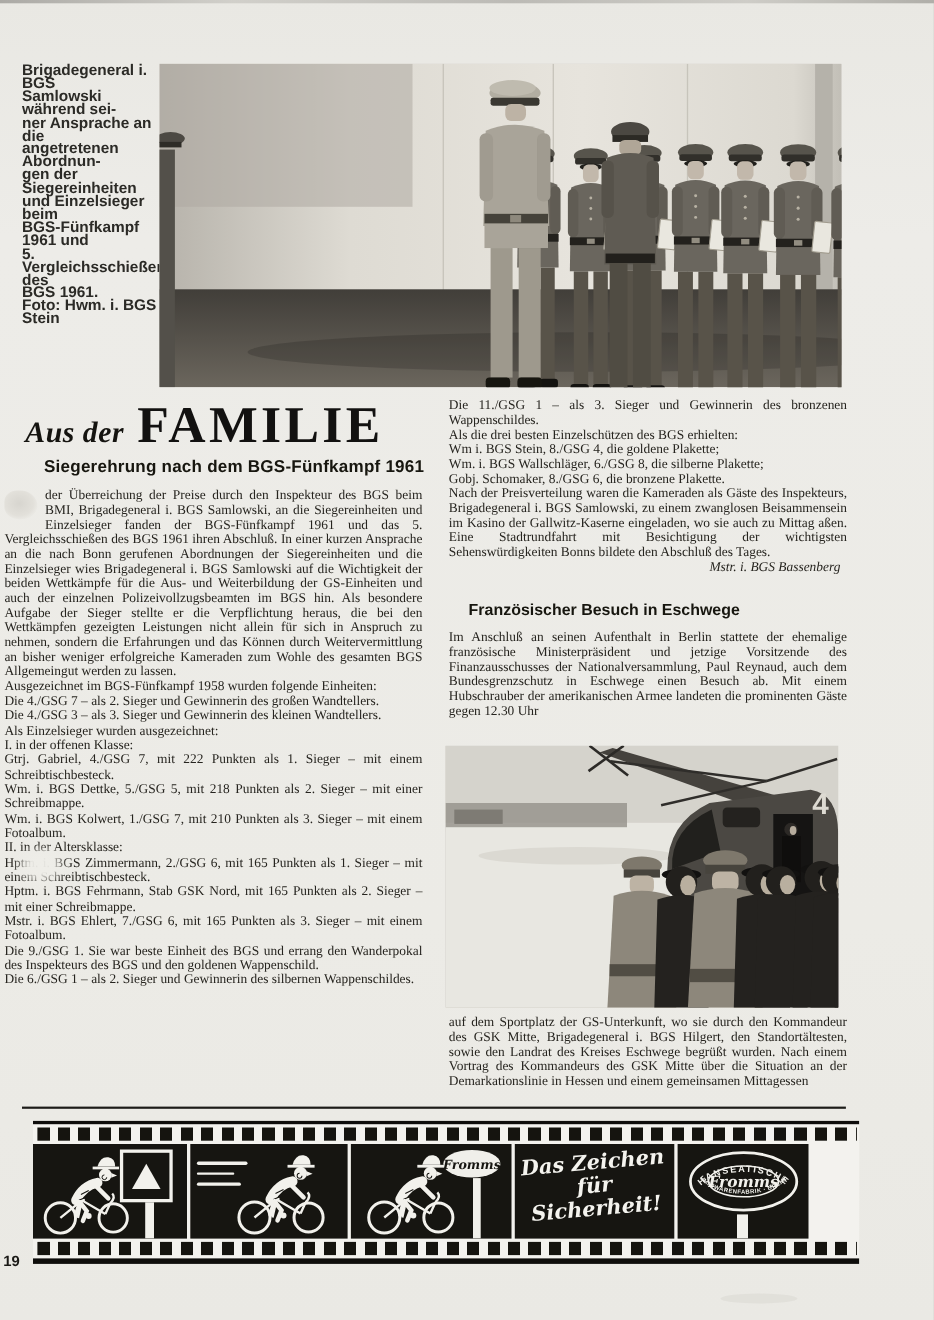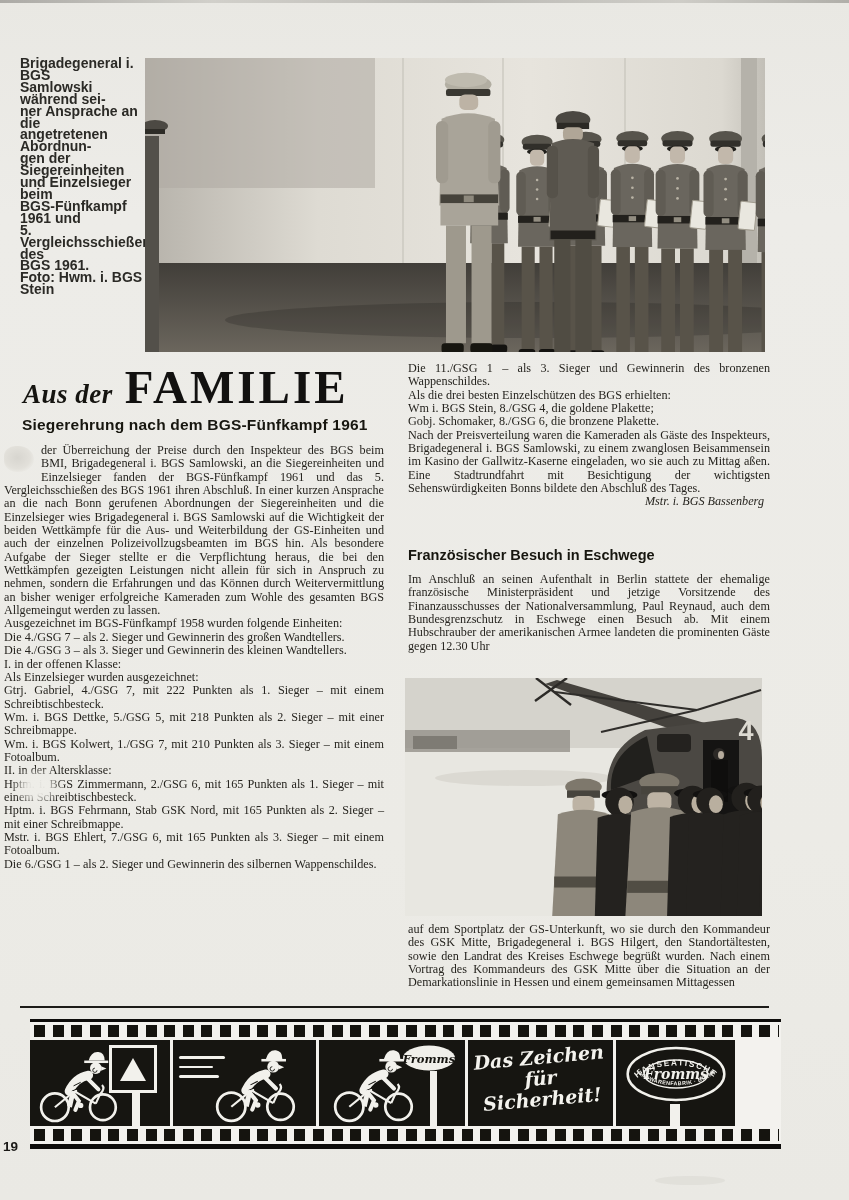--- a/index.html
+++ b/index.html
@@ -14,21 +14,21 @@
   .photo{position:absolute;background:#cfccc5;}
   .photo svg{display:block;}
   #photo1{left:145px;top:58px;width:620px;height:294px;}
   #photo2{left:405px;top:678px;width:357px;height:238px;}
 
   .titlerow{position:absolute;left:23px;top:364px;display:flex;align-items:baseline;gap:12px;}
   .title-prefix{font-style:italic;font-weight:bold;font-size:27px;letter-spacing:.5px;color:#151410;}
   .title-main{font-weight:bold;font-size:47px;letter-spacing:3px;color:#121110;line-height:1;
         font-family:"Liberation Serif","DejaVu Serif",serif;}
   .subhead{position:absolute;font-family:"Liberation Sans","DejaVu Sans",sans-serif;
-        font-weight:bold;color:#17160f;}
+        font-weight:bold;color:#17160f;margin-left:18px;}
   #subhead1{left:22px;top:416px;font-size:15.5px;letter-spacing:.2px;}
   #subhead2{left:408px;top:547px;font-size:14.5px;}
 
   .col{position:absolute;font-size:12.2px;line-height:13.35px;text-align:justify;
         color:#26241f;}
   .col p{margin:0;hyphens:auto;-webkit-hyphens:auto;}
   #leftcol{left:4px;top:444px;width:380px;}
   #rc1{left:408px;top:362px;width:362px;}
   #rc-p2{left:408px;top:573px;width:362px;}
   #rc-p3{left:408px;top:923px;width:362px;}
@@ -271,37 +271,39 @@
     <span class="title-main">FAMILIE</span>
   </div>
   <div class="subhead" id="subhead1">Siegerehrung nach dem BGS-Fünfkampf 1961</div>
 
   <div class="col" id="leftcol" lang="de">
     <div class="ghostcap"></div>
     <p>der Überreichung der Preise durch den Inspekteur des BGS beim BMI, Brigadegeneral i. BGS Samlowski, an die Siegereinheiten und Einzelsieger fanden der BGS-Fünfkampf 1961 und das 5. Vergleichsschießen des BGS 1961 ihren Abschluß. In einer kurzen Ansprache an die nach Bonn gerufenen Abordnungen der Siegereinheiten und die Einzelsieger wies Brigadegeneral i. BGS Samlowski auf die Wichtigkeit der beiden Wettkämpfe für die Aus- und Weiterbildung der GS-Einheiten und auch der einzelnen Polizeivollzugsbeamten im BGS hin. Als besondere Aufgabe der Sieger stellte er die Verpflichtung heraus, die bei den Wettkämpfen gezeigten Leistungen nicht allein für sich in Anspruch zu nehmen, sondern die Erfahrungen und das Können durch Weitervermittlung an bisher weniger erfolgreiche Kameraden zum Wohle des gesamten BGS Allgemeingut werden zu lassen.</p>
     <p>Ausgezeichnet im BGS-Fünfkampf 1958 wurden folgende Einheiten:</p>
     <p>Die 4./GSG 7 – als 2. Sieger und Gewinnerin des großen Wandtellers.</p>
     <p>Die 4./GSG 3 – als 3. Sieger und Gewinnerin des kleinen Wandtellers.</p>
+    <p>Als Einzelsieger wurden ausgezeichnet:</p>
     <p>I. in der offenen Klasse:</p>
-    <p>Als Einzelsieger wurden ausgezeichnet:</p>
     <p>Gtrj. Gabriel, 4./GSG 7, mit 222 Punkten als 1. Sieger – mit einem Schreibtischbesteck.</p>
     <p>Wm. i. BGS Dettke, 5./GSG 5, mit 218 Punkten als 2. Sieger – mit einer Schreibmappe.</p>
     <p>Wm. i. BGS Kolwert, 1./GSG 7, mit 210 Punkten als 3. Sieger – mit einem Fotoalbum.</p>
     <p>II. in der Altersklasse:</p>
     <p>Hptm. i. BGS Zimmermann, 2./GSG 6, mit 165 Punkten als 1. Sieger – mit einem Schreibtischbesteck.</p>
     <p>Hptm. i. BGS Fehrmann, Stab GSK Nord, mit 165 Punkten als 2. Sieger – mit einer Schreibmappe.</p>
     <p>Mstr. i. BGS Ehlert, 7./GSG 6, mit 165 Punkten als 3. Sieger – mit einem Fotoalbum.</p>
+    <p>Die 9./GSG 1. Sie war beste Einheit des BGS und errang den Wanderpokal des Inspekteurs des BGS und den goldenen Wappenschild.</p>
     <p>Die 6./GSG 1 – als 2. Sieger und Gewinnerin des silbernen Wappenschildes.</p>
   </div>
   <div class="smudge"></div>
 
   <div class="col" id="rc1" lang="de">
     <p>Die 11./GSG 1 – als 3. Sieger und Gewinnerin des bronzenen Wappenschildes.</p>
     <p>Als die drei besten Einzelschützen des BGS erhielten:</p>
     <p>Wm i. BGS Stein, 8./GSG 4, die goldene Plakette;</p>
+    <p>Wm. i. BGS Wallschläger, 6./GSG 8, die silberne Plakette;</p>
     <p>Gobj. Schomaker, 8./GSG 6, die bronzene Plakette.</p>
     <p>Nach der Preisverteilung waren die Kameraden als Gäste des Inspekteurs, Brigadegeneral i. BGS Samlowski, zu einem zwanglosen Beisammensein im Kasino der Gallwitz-Kaserne eingeladen, wo sie auch zu Mittag aßen. Eine Stadtrundfahrt mit Besichtigung der wichtigsten Sehenswürdigkeiten Bonns bildete den Abschluß des Tages.</p>
     <p class="byline">Mstr. i. BGS Bassenberg</p>
   </div>
 
   <div class="subhead" id="subhead2">Französischer Besuch in Eschwege</div>
   <div class="col" id="rc-p2" lang="de">
     <p>Im Anschluß an seinen Aufenthalt in Berlin stattete der ehemalige französische Ministerpräsident und jetzige Vorsitzende des Finanzausschusses der Nationalversammlung, Paul Reynaud, auch dem Bundesgrenzschutz in Eschwege einen Besuch ab. Mit einem Hubschrauber der amerikanischen Armee landeten die prominenten Gäste gegen 12.30 Uhr</p>
   </div>
 

